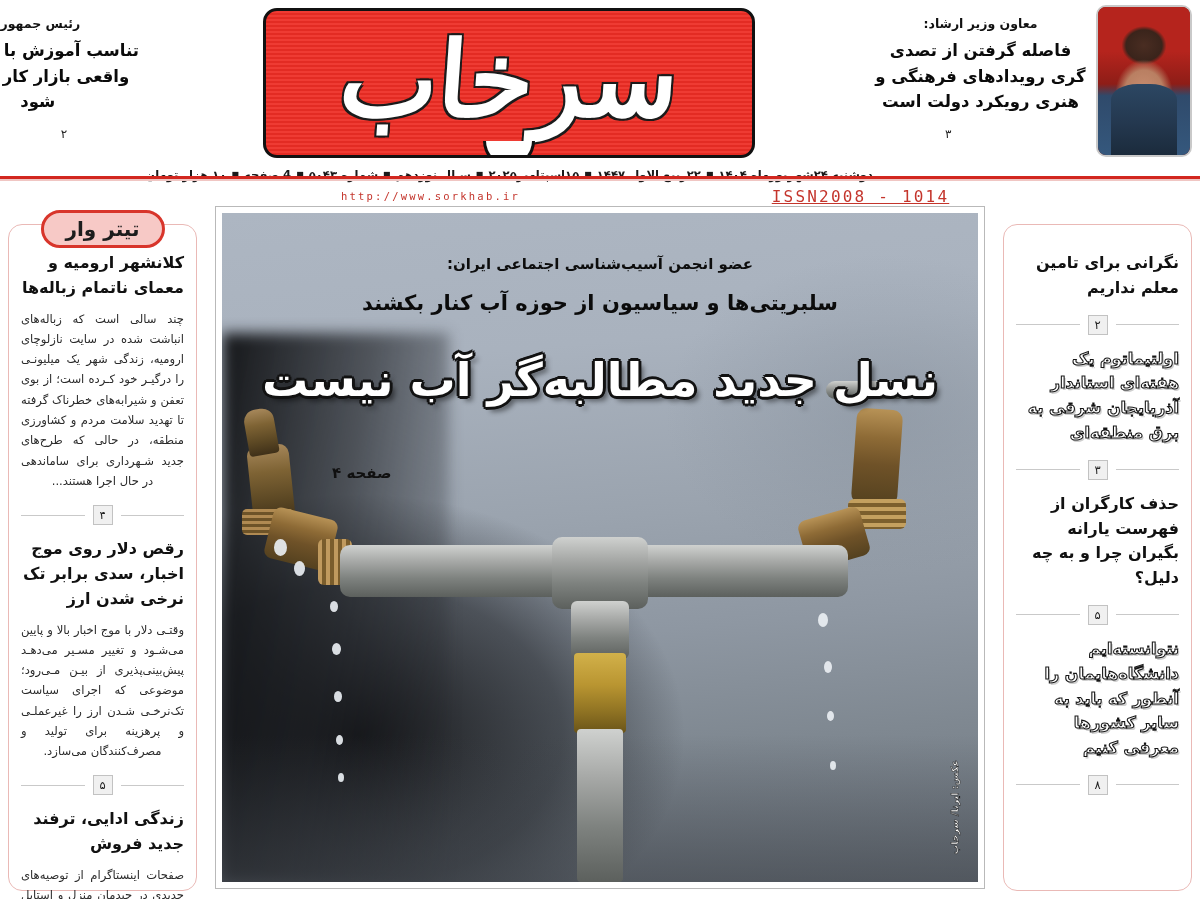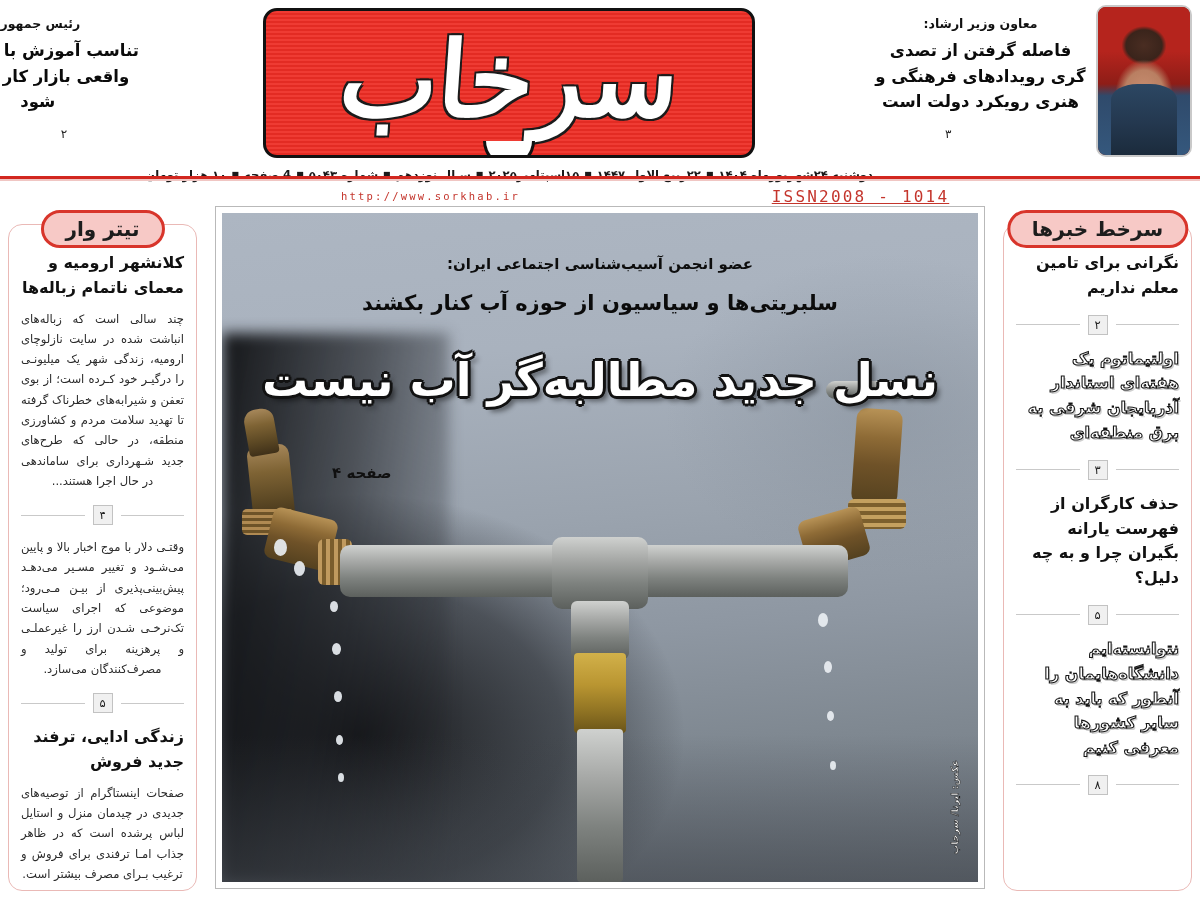--- a/index.html
+++ b/index.html
@@ -282,23 +282,20 @@
 
         <div class="news-item">
           <div class="news-title outline">نتوانسته‌ایم دانشگاه‌هایمان را آنطور که باید به سایر کشورها معرفی کنیم</div>
         </div>
         <div class="pg-sep">
           <div class="ln"></div>
             <div class="num">۸</div>
             <div class="ln"></div>
         </div>
 
-      </div>
-      <div class="side-badge">
-        <span>سرخط خبرها</span>
       </div>
     </div>
 
     <div class="col-main">
       <div class="main-frame">
         <div class="main-photo">
           <div class="photo-dark-left"></div>
           <div class="photo-dark-bottom"></div>
 
           <div class="faucet brass-l" style="left:28px; top:232px; width:42px; height:78px; border-radius:10px 10px 6px 6px; transform:rotate(-6deg);"></div>
@@ -349,20 +346,21 @@
           <div class="news-title">کلانشهر ارومیه و معمای ناتمام زباله‌ها</div>
           <div class="news-body">چند سالی است که زباله‌های انباشت شده در سایت نازلوچای ارومیه، زندگی شهر یک میلیونـی را درگیـر خود کـرده است؛ از بوی تعفن و شیرابه‌های خطرناک گرفته تا تهدید سلامت مردم و کشاورزی منطقه، در حالی که طرح‌های جدید شـهرداری برای ساماندهی در حال اجرا هستند...</div>
         </div>
         <div class="pg-sep">
           <div class="ln"></div>
             <div class="num">۴</div>
             <div class="ln"></div>
         </div>
 
         <div class="news-item">
+          <div class="news-title">رقص دلار روی موج اخبار، سدی برابر تک نرخی شدن ارز</div>
           <div class="news-body">وقتـی دلار با موج اخبار بالا و پایین می‌شـود و تغییر مسـیر می‌دهـد پیش‌بینی‌پذیری از بیـن مـی‌رود؛ موضوعی که اجرای سیاست تک‌نرخـی شـدن ارز را غیرعملـی و پرهزینه برای تولید و مصرف‌کنندگان می‌سازد.</div>
         </div>
         <div class="pg-sep">
           <div class="ln"></div>
             <div class="num">۵</div>
             <div class="ln"></div>
         </div>
 
         <div class="news-item">
           <div class="news-title">زندگی ادایی، ترفند جدید فروش</div>

